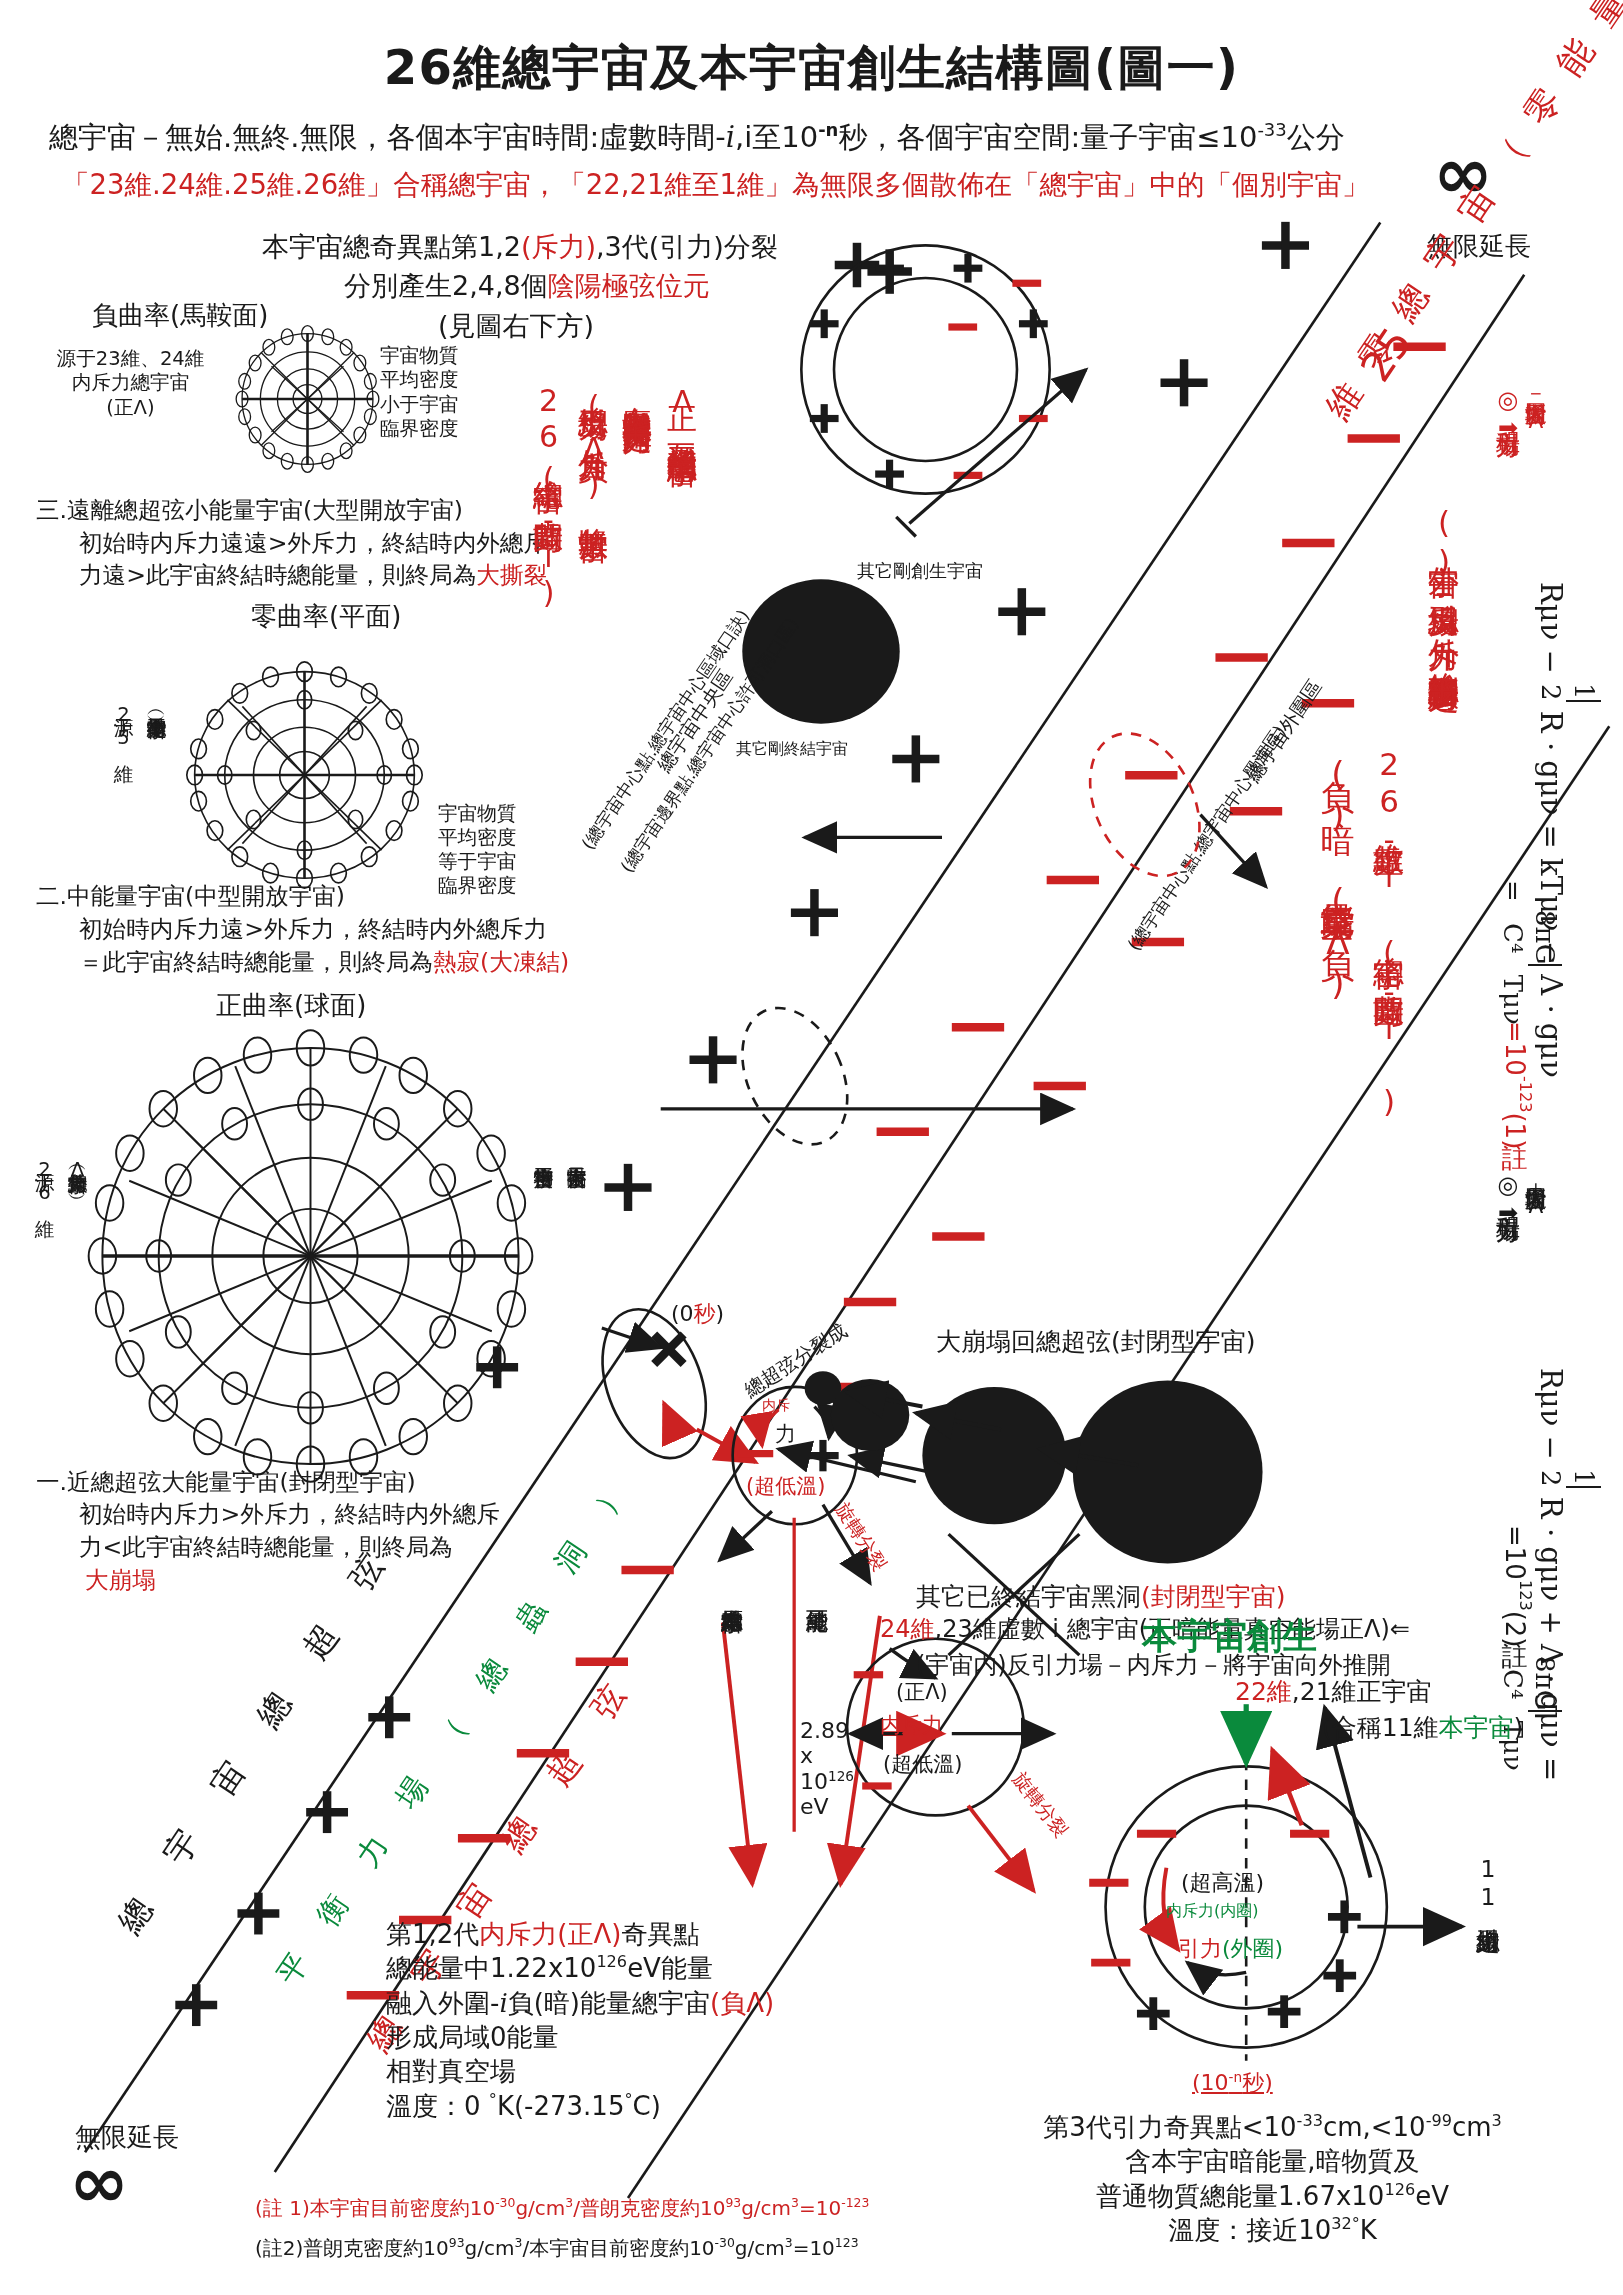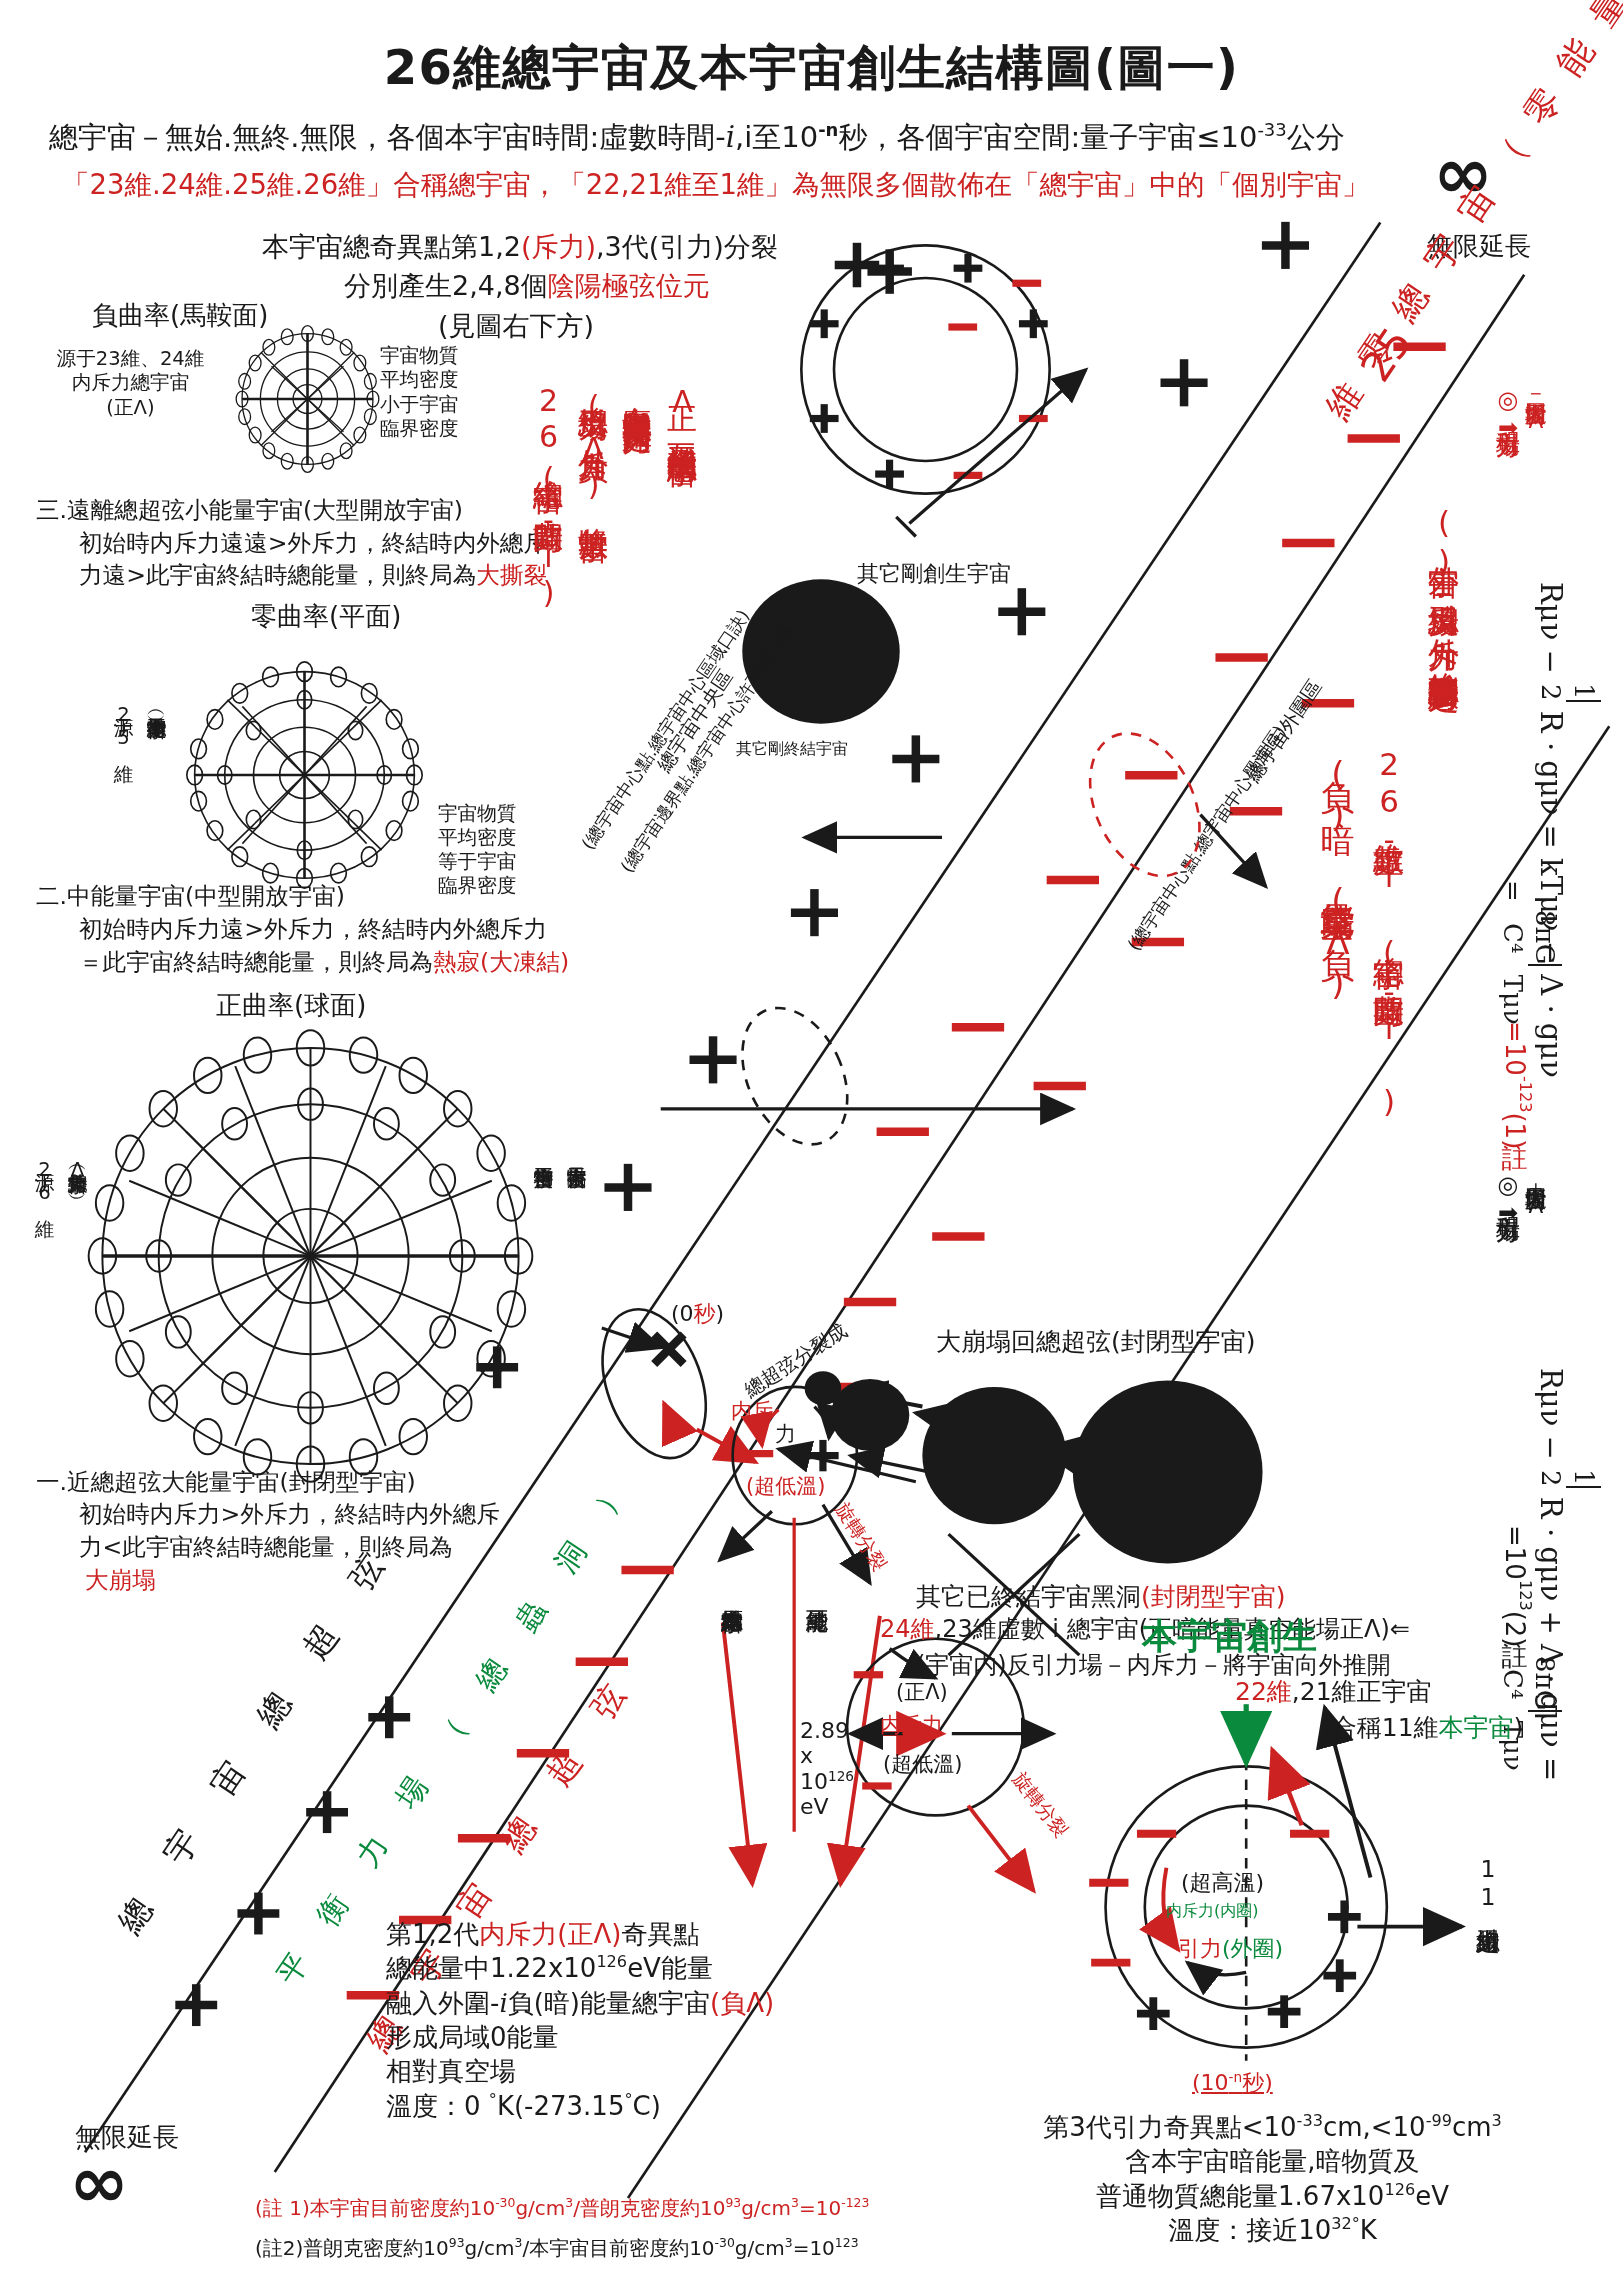--- a/index.html
+++ b/index.html
@@ -348,21 +348,21 @@
           <line x1="0" y1="-22" x2="0" y2="22"></line>
         </g>
     </g>
     <g stroke="#cc2222" stroke-width="11" fill="none">
       <line x1="348" y1="78" x2="392" y2="78"></line>
       <line x1="358" y1="285" x2="402" y2="285"></line>
       <line x1="258" y1="372" x2="302" y2="372"></line>
       <line x1="250" y1="145" x2="294" y2="145"></line>
     </g>
   </svg>
-  <div class="abs blk nowrap" style="left:857px;top:559px;font-size:22px;">其它剛創生宇宙</div>
+  <div class="abs blk nowrap" style="left:857px;top:559px;font-size:18px;">其它剛創生宇宙</div>
 
   <svg class="abs" style="left:739px;top:576px;" width="164" height="151" viewBox="0 0 250 230">
     <ellipse cx="125" cy="115" rx="120" ry="110" fill="#1a1a1a"></ellipse>
   </svg>
   <div class="abs blk nowrap" style="left:736px;top:739px;font-size:16px;">其它剛終結宇宙</div>
 
   <div class="abs blk nowrap" style="left:651px;top:762px;font-size:19.6px;transform:rotate(-56deg);transform-origin:left top;">總宇宙中央區</div>
   <div class="abs blk nowrap" style="left:576px;top:841px;font-size:17.7px;transform:rotate(-56deg);transform-origin:left top;">(總宇宙中心點.總宇宙中心區域口訣)</div>
   <div class="abs blk nowrap" style="left:615px;top:864px;font-size:17.7px;transform:rotate(-56deg);transform-origin:left top;">(總宇宙邊界點.總宇宙中心許可洞口區)</div>
   <div class="abs blk nowrap" style="left:1240px;top:772px;font-size:19.6px;transform:rotate(-56deg);transform-origin:left top;">總宇宙外圍區</div>
@@ -535,21 +535,21 @@
 
   <div class="abs blk nowrap" style="left:936px;top:1325px;font-size:25px;">大崩塌回總超弦(封閉型宇宙)</div>
   <div class="abs nowrap" style="left:916px;top:1580px;font-size:25px;">
     <span class="blk">其它已終結宇宙黑洞</span><span class="red">(封閉型宇宙)</span>
   </div>
 
   <div class="abs nowrap" style="left:671px;top:1299px;font-size:22px;">
     <span class="blk">(0</span><span class="red">秒</span><span class="blk">)</span>
   </div>
   <div class="abs blk nowrap" style="left:739px;top:1381px;font-size:19.6px;transform:rotate(-33deg);transform-origin:left top;">總超弦分裂成</div>
-  <div class="abs red nowrap" style="left:731px;top:1397px;font-size:21px;">内斥</div>
+  <div class="abs red nowrap" style="left:762px;top:1397px;font-size:14px;">内斥</div>
   <div class="abs blk nowrap" style="left:775px;top:1420px;font-size:21px;">力</div>
   <div class="abs red nowrap" style="left:746px;top:1472px;font-size:21px;">(超低溫)</div>
   <div class="abs red nowrap" style="left:851px;top:1498px;font-size:19px;transform:rotate(57deg);transform-origin:left top;">旋轉分裂</div>
   <div class="abs blk vert" style="left:717px;top:1593px;font-size:22px;">本宇宙原始總奇異點</div>
   <div class="abs blk vert" style="left:802px;top:1593px;font-size:22px;">可能總能量</div>
   <div class="abs blk" style="left:800px;top:1718px;font-size:22px;line-height:1.15;">
     <div>2.89</div>
     <div>x</div>
     <div><span>10</span><sup>126</sup></div>
     <div>eV</div>

